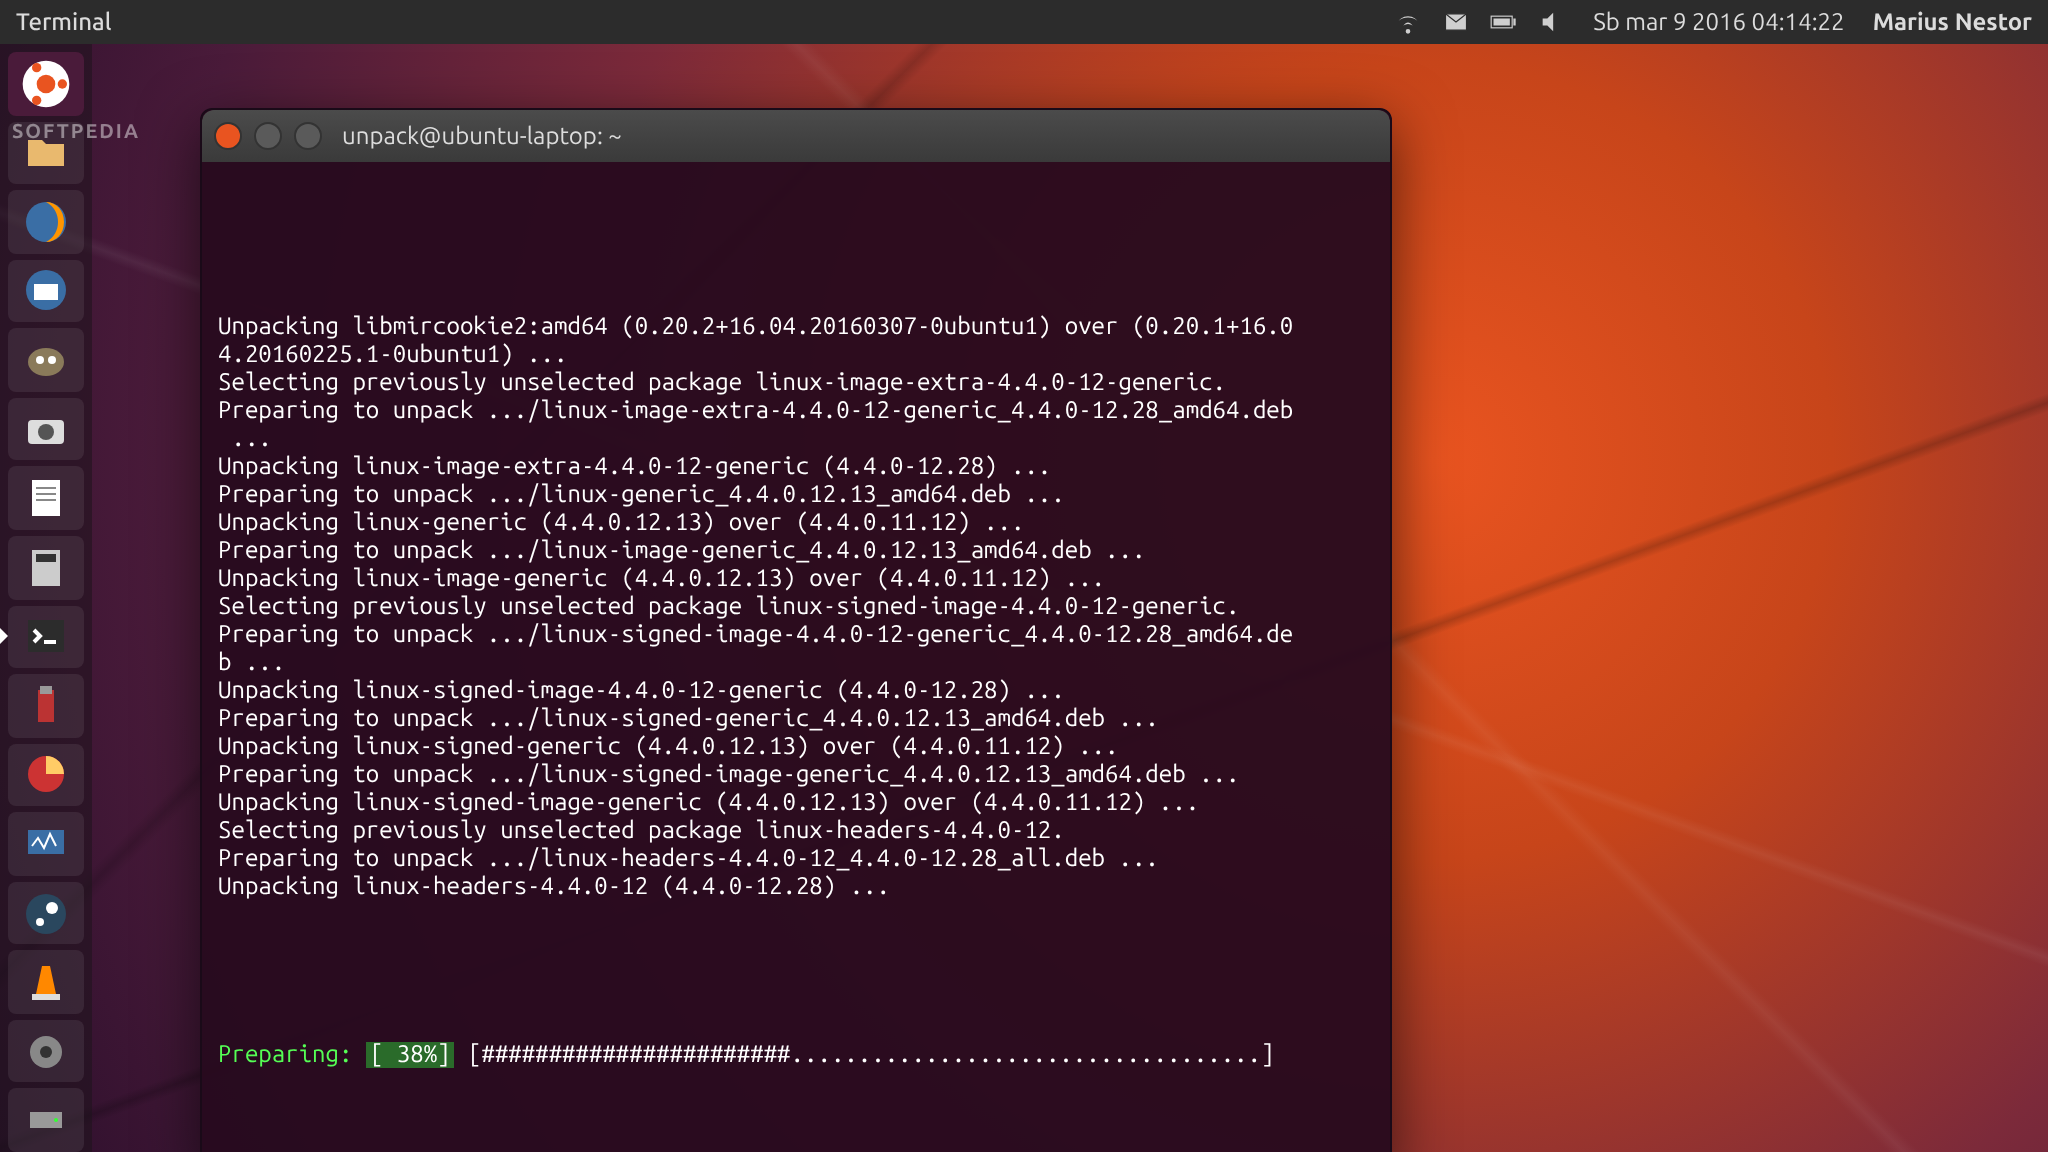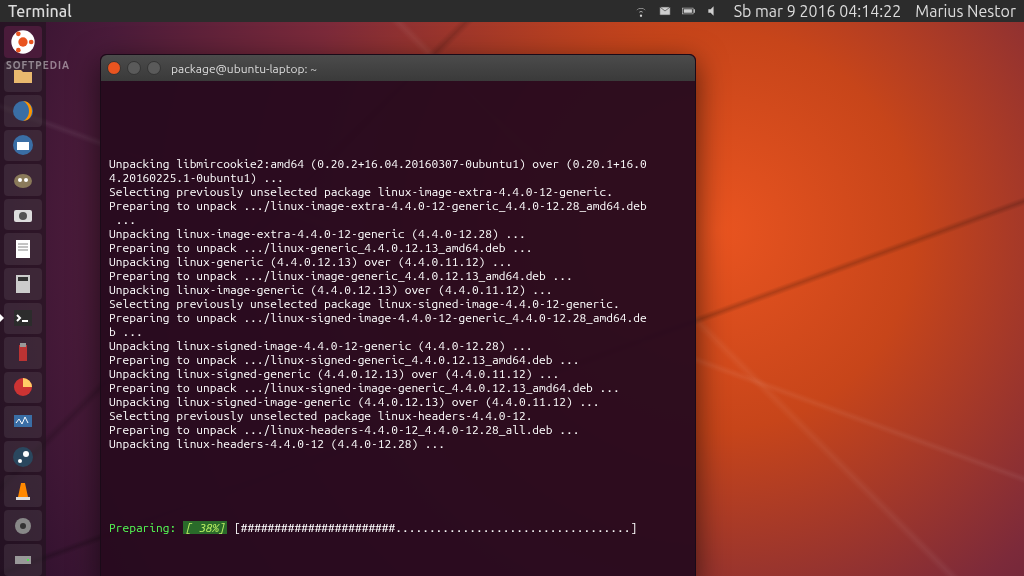--- a/index.html
+++ b/index.html
@@ -12,28 +12,28 @@
     linear-gradient(135deg, transparent 30%, rgba(0,0,0,0.15) 30.5%, transparent 31%),
     linear-gradient(-135deg, transparent 40%, rgba(255,255,255,0.05) 40.5%, transparent 41%),
     linear-gradient(160deg, transparent 60%, rgba(0,0,0,0.2) 60.5%, transparent 61%),
     linear-gradient(-160deg, transparent 50%, rgba(255,255,255,0.06) 50.5%, transparent 51%);
     pointer-events: none;
   }
   
   .top-panel {
     position: absolute; top: 0; left: 0; right: 0; height: 22px;
     background: #2c2c2c; color: #dcdcdc; display: flex; align-items: center;
-    font-size: 16px; padding: 0 8px; z-index: 50;
+    font-size: 12px; padding: 0 8px; z-index: 50;
   }
   .top-panel .title { font-weight: 500; }
   .top-panel .spacer { flex: 1; }
   .top-panel .indicator { margin-left: 10px; display: inline-flex; align-items: center; gap: 4px; color: #cfcfcf; }
   .top-panel .indicator svg { width: 14px; height: 14px; }
   .top-panel .datetime { margin-left: 14px; }
-  .top-panel .user { margin-left: 14px; }
+  .top-panel .user { margin-left: 14px; font-weight: bold; }
   
   .launcher {
     position: absolute; top: 22px; left: 0; bottom: 0; width: 46px;
     background: rgba(30,20,28,0.55); display: flex; flex-direction: column;
     align-items: center; padding-top: 4px; gap: 3px; z-index: 40;
   }
   .launcher .item {
     width: 38px; height: 38px; border-radius: 4px;
     display: flex; align-items: center; justify-content: center;
     background: rgba(255,255,255,0.08); position: relative; cursor: pointer;
@@ -65,21 +65,21 @@
   .titlebar .wbtn { width: 14px; height: 14px; border-radius: 50%; background: #5a5a5a; border: 1px solid #333; }
   .titlebar .wbtn.close { background: #e95420; }
   .titlebar .wtitle { margin-left: 4px; }
   .terminal .body {
     padding: 6px 8px 23px 8px; font-family: "Ubuntu Mono", monospace;
     font-size: 12px; line-height: 14px; color: #fff; white-space: pre-wrap;
   }
   .terminal .body .blank { height: 14px; }
   .terminal .progress-line { color: #55ff55; font-family: "Ubuntu Mono", monospace; font-size: 12px; }
   .terminal .progress-line .bar { color: #fff; }
-  .terminal .progress-line .pct { background: #2a6b2a; color: #bef264; padding: 0 2px; font-style: italic; }
+  .terminal .progress-line .pct { background: #2a6b2a; color: #ffffff; padding: 0 2px; }
 </style>
 </head>
 <body>
 
 <div class="wallpaper-lines"></div>
 
 <div class="top-panel">
   <span class="title">Terminal</span>
   <span class="spacer"></span>
   <span class="indicator">
@@ -212,21 +212,21 @@
   </div>
 </div>
 
 <div class="watermark">SOFTPEDIA</div>
 
 <div class="terminal">
   <div class="titlebar">
     <span class="wbtn close"></span>
     <span class="wbtn"></span>
     <span class="wbtn"></span>
-    <span class="wtitle">package@ubuntu-laptop: ~</span>
+    <span class="wtitle">unpack@ubuntu-laptop: ~</span>
   </div>
   <div class="body">
     <div class="blank"></div>
     <div id="term-lines"><div>Unpacking libmircookie2:amd64 (0.20.2+16.04.20160307-0ubuntu1) over (0.20.1+16.0</div><div>4.20160225.1-0ubuntu1) ...</div><div>Selecting previously unselected package linux-image-extra-4.4.0-12-generic.</div><div>Preparing to unpack .../linux-image-extra-4.4.0-12-generic_4.4.0-12.28_amd64.deb</div><div> ...</div><div>Unpacking linux-image-extra-4.4.0-12-generic (4.4.0-12.28) ...</div><div>Preparing to unpack .../linux-generic_4.4.0.12.13_amd64.deb ...</div><div>Unpacking linux-generic (4.4.0.12.13) over (4.4.0.11.12) ...</div><div>Preparing to unpack .../linux-image-generic_4.4.0.12.13_amd64.deb ...</div><div>Unpacking linux-image-generic (4.4.0.12.13) over (4.4.0.11.12) ...</div><div>Selecting previously unselected package linux-signed-image-4.4.0-12-generic.</div><div>Preparing to unpack .../linux-signed-image-4.4.0-12-generic_4.4.0-12.28_amd64.de</div><div>b ...</div><div>Unpacking linux-signed-image-4.4.0-12-generic (4.4.0-12.28) ...</div><div>Preparing to unpack .../linux-signed-generic_4.4.0.12.13_amd64.deb ...</div><div>Unpacking linux-signed-generic (4.4.0.12.13) over (4.4.0.11.12) ...</div><div>Preparing to unpack .../linux-signed-image-generic_4.4.0.12.13_amd64.deb ...</div><div>Unpacking linux-signed-image-generic (4.4.0.12.13) over (4.4.0.11.12) ...</div><div>Selecting previously unselected package linux-headers-4.4.0-12.</div><div>Preparing to unpack .../linux-headers-4.4.0-12_4.4.0-12.28_all.deb ...</div><div>Unpacking linux-headers-4.4.0-12 (4.4.0-12.28) ...</div></div>
     <div class="blank"></div>
     <div class="progress-line"><span>Preparing:</span> <span class="pct">[ 38%]</span> <span class="bar">[#######################...................................]</span></div>
   </div>
 </div>
 
 </body></html>

